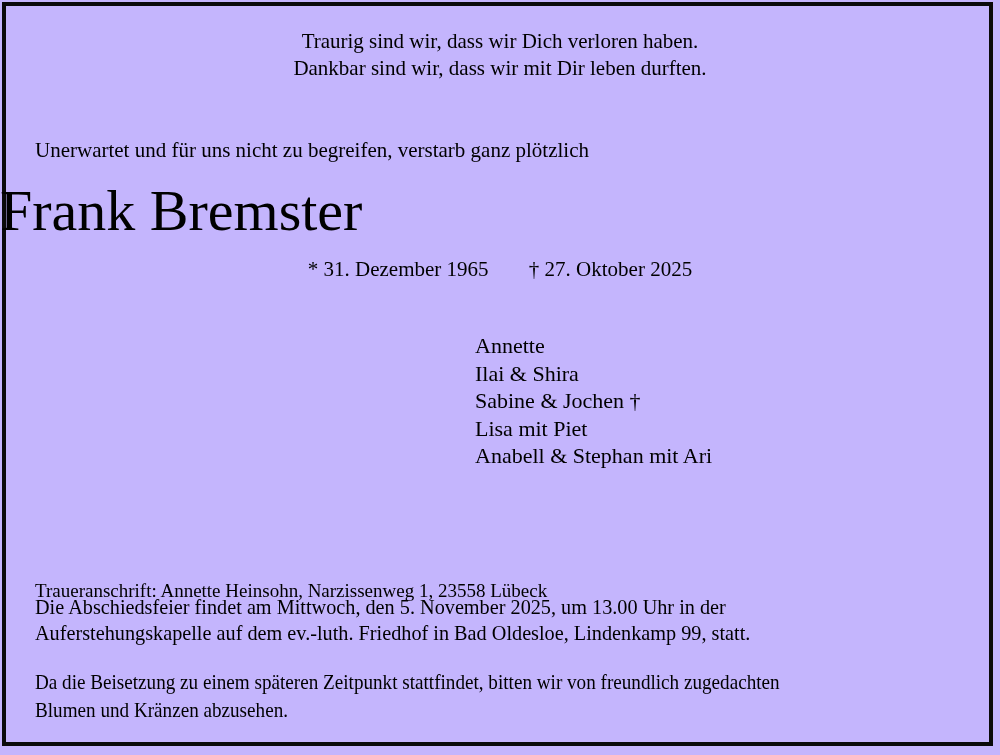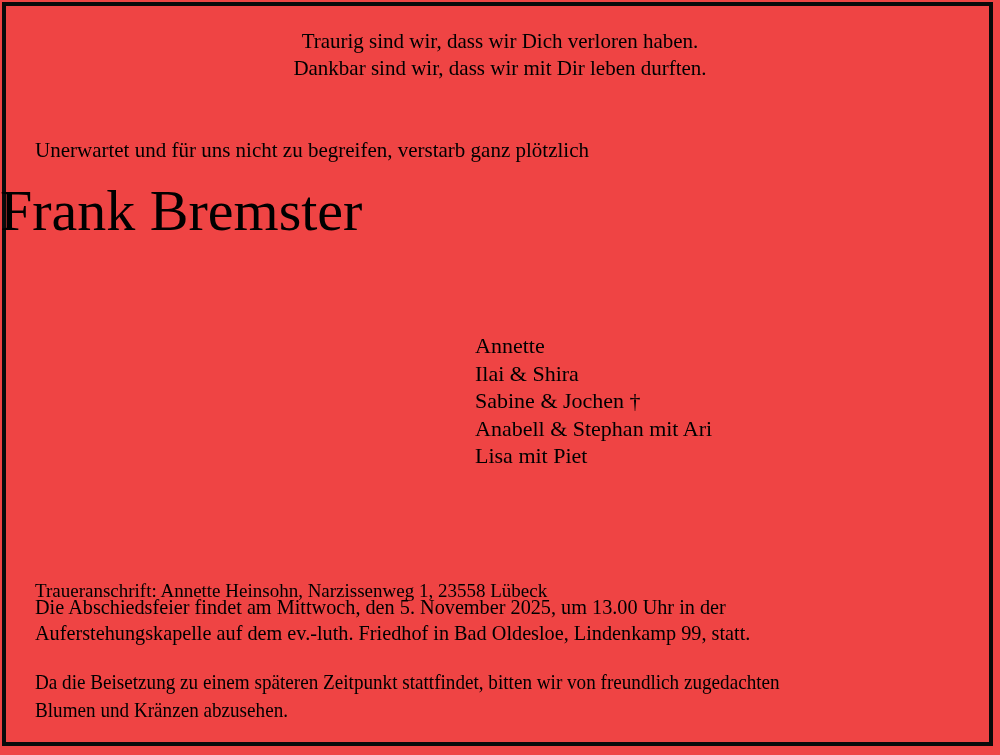--- a/index.html
+++ b/index.html
@@ -4,21 +4,21 @@
 <style>
   html, body {
     margin: 0;
     padding: 0;
     background: #ffffff;
   }
   .page {
     position: relative;
     width: 1000px;
     height: 755px;
-    background: #ef4444;
+    background: #c4b5fd;
     color: #000000;
     font-family: "Liberation Serif", "DejaVu Serif", serif;
     overflow: hidden;
   }
   .frame {
     position: absolute;
     left: 2px;
     top: 2px;
     width: 991px;
     height: 744px;
@@ -113,28 +113,32 @@
 
   <div class="epigraph">
     <div>Traurig sind wir, dass wir Dich verloren haben.</div>
     <div>Dankbar sind wir, dass wir mit Dir leben durften.</div>
   </div>
 
   <div class="intro">Unerwartet und für uns nicht zu begreifen, verstarb ganz plötzlich</div>
 
   <div class="deceased-name">Frank Bremster</div>
 
+  <div class="dates">
+    <span class="birth">* 31. Dezember 1965</span>
+    <span class="death">† 27. Oktober 2025</span>
+  </div>
 
   <div class="family-block">
     <ul class="mourners">
       <li>Annette</li>
       <li>Ilai &amp; Shira</li>
       <li>Sabine &amp; Jochen †</li>
+      <li>Lisa mit Piet</li>
       <li>Anabell &amp; Stephan mit Ari</li>
-      <li>Lisa mit Piet</li>
     </ul>
   </div>
 
   <div class="address">Traueranschrift: Annette Heinsohn, Narzissenweg 1, 23558 Lübeck</div>
 
   <div class="service">
     <div>Die Abschiedsfeier findet am Mittwoch, den 5. November 2025, um 13.00 Uhr in der</div>
     <div>Auferstehungskapelle auf dem ev.-luth. Friedhof in Bad Oldesloe, Lindenkamp 99, statt.</div>
   </div>
 

